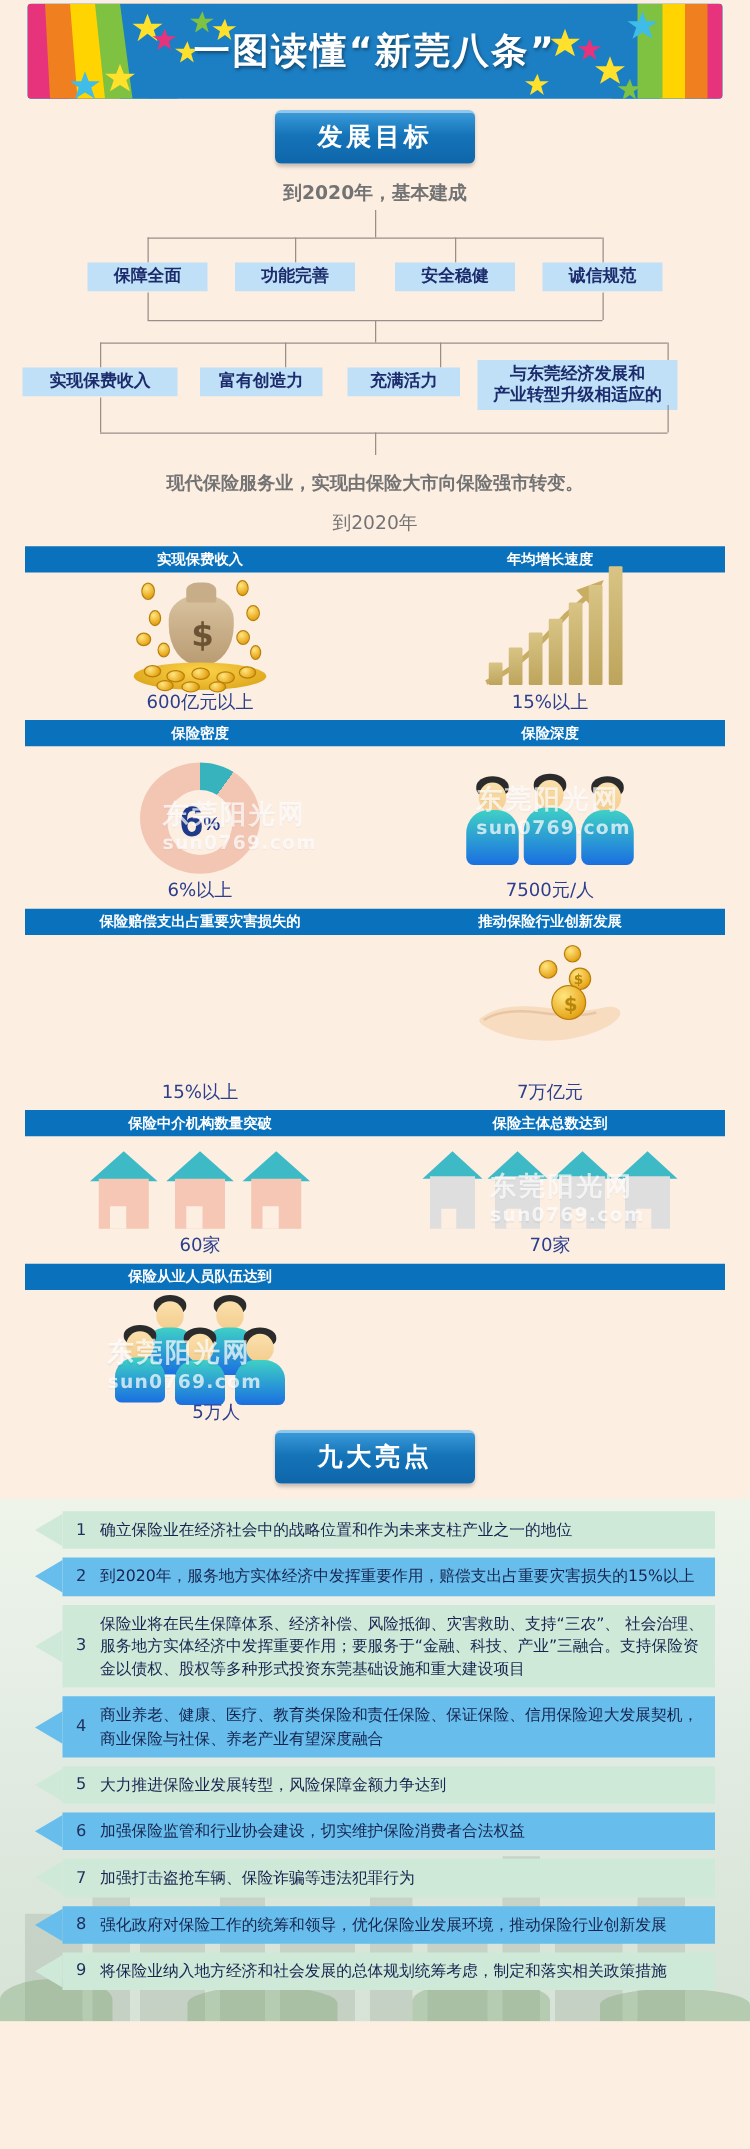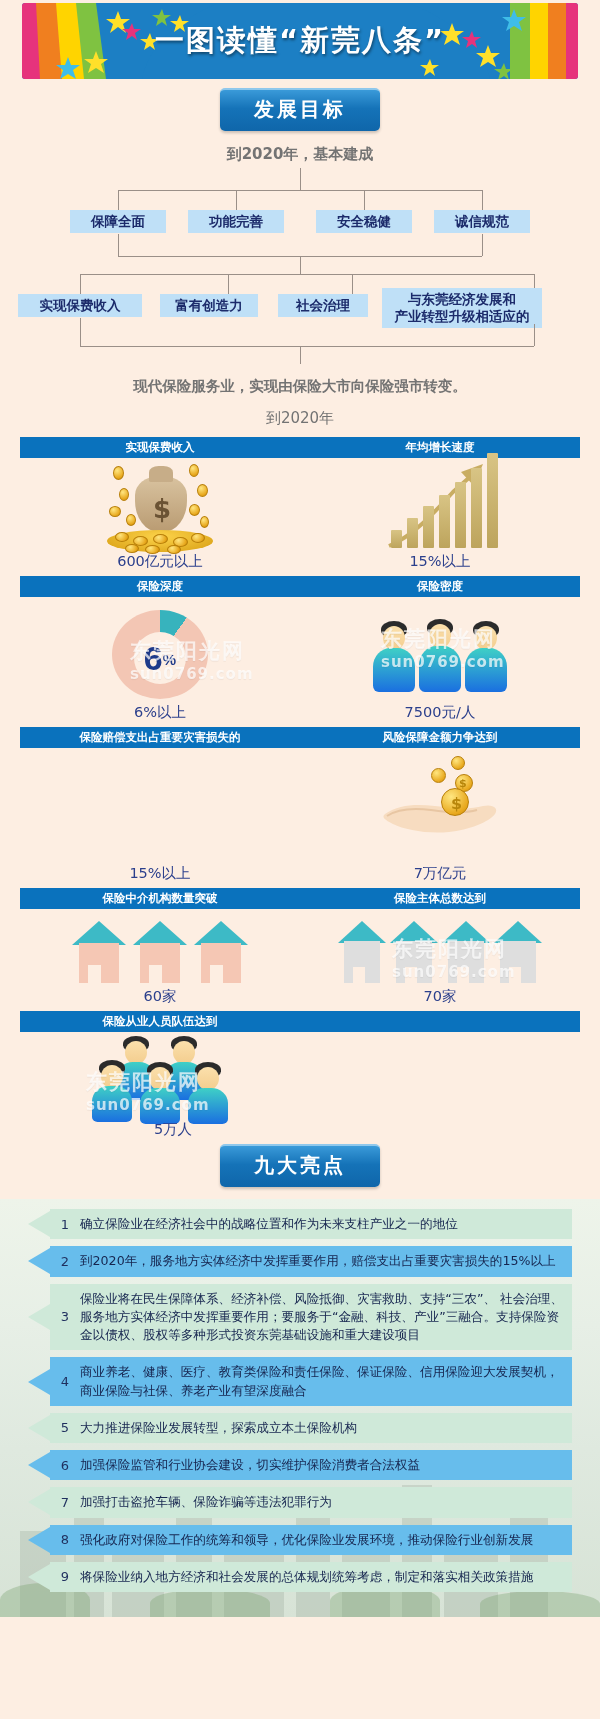--- a/index.html
+++ b/index.html
@@ -205,21 +205,21 @@
   <div class="vline" style="left:300px; top:88px; height:18px;"></div>
 
   <div class="hline" style="left:80px; top:106px; width:454px;"></div>
   <div class="vline" style="left:80px;  top:106px; height:20px;"></div>
   <div class="vline" style="left:228px; top:106px; height:20px;"></div>
   <div class="vline" style="left:352px; top:106px; height:20px;"></div>
   <div class="vline" style="left:534px; top:106px; height:20px;"></div>
 
   <div class="node" style="left:18px;  top:126px; width:124px;">实现保费收入</div>
   <div class="node" style="left:160px; top:126px; width:98px;">富有创造力</div>
-  <div class="node" style="left:278px; top:126px; width:90px;">社会治理</div>
+  <div class="node" style="left:278px; top:126px; width:90px;">充满活力</div>
   <div class="node" style="left:382px; top:120px; width:160px;">
     <span>与东莞经济发展和</span><br>
     <span>产业转型升级相适应的</span>
   </div>
 
   <div class="vline" style="left:80px;  top:150px; height:28px;"></div>
   <div class="vline" style="left:534px; top:156px; height:22px;"></div>
   <div class="hline" style="left:80px; top:178px; width:454px;"></div>
   <div class="vline" style="left:300px; top:178px; height:18px;"></div>
 </div>
@@ -271,22 +271,22 @@
       <div class="gbar" style="left:64px;width:11px;height:53px;"></div>
       <div class="gbar" style="left:80px;width:11px;height:66px;"></div>
       <div class="gbar" style="left:96px;width:11px;height:80px;"></div>
       <div class="gbar" style="left:112px;width:11px;height:95px;"></div>
     </div>
     <div class="val">15%以上</div>
   </div>
 </div>
 
 <div class="bar">
+  <div class="half">保险密度</div>
   <div class="half">保险深度</div>
-  <div class="half">保险密度</div>
 </div>
 <div class="duo" style="height:130px;position:relative;">
   <div class="cell">
     <div style="height:14px;"></div>
     <div class="donut" style="background:conic-gradient(#37b3bd 0deg 36deg, #f3c6b4 36deg 360deg);">
       <div class="hole"></div>
       <div class="lbl">
         <span style="font-size:34px;line-height:1;">6</span>
           <span style="font-size:15px;vertical-align:top;margin-top:4px;">%</span>
       </div>
@@ -318,21 +318,21 @@
     <div class="val">7500元/人</div>
   </div>
   <div class="wm" style="left:110px;top:40px;">
     <span class="l1">东莞阳光网</span>
     <span class="l2">sun0769.com</span>
   </div>
 </div>
 
 <div class="bar">
   <div class="half">保险赔偿支出占重要灾害损失的</div>
-  <div class="half">风险保障金额力争达到</div>
+  <div class="half">推动保险行业创新发展</div>
 </div>
 <div class="duo" style="height:140px;">
   <div class="cell">
     <div class="val">15%以上</div>
   </div>
   <div class="cell">
     <div style="position:relative;width:150px;height:112px;">
       <svg width="150" height="112" viewBox="0 0 150 112">
         <path d="M20,66 C34,56 52,56 70,58 C86,60 104,62 118,58 C128,56 134,60 130,66 C124,74 104,82 84,84 C62,86 40,82 28,76 C20,72 16,69 20,66 Z" fill="#f7dcc0"></path>
         <path d="M22,68 C34,60 50,60 66,62 C80,64 98,66 112,62" fill="none" stroke="#e8c6a3" stroke-width="2"></path>
@@ -503,21 +503,21 @@
           <div class="hl-num">4</div>
           <div class="hl-txt">商业养老、健康、医疗、教育类保险和责任保险、保证保险、信用保险迎大发展契机，商业保险与社保、养老产业有望深度融合</div>
         </div>
       </div>
       <div class="hl-row">
         <div class="hl-arrow">
           <span style="position:absolute;left:0;top:50%;transform:translateY(-50%);width:0;height:0;border-top:13px solid transparent;border-bottom:13px solid transparent;border-right:22px solid #cfe9d9;"></span>
         </div>
         <div class="hl-body" style="background: rgb(207, 233, 217);">
           <div class="hl-num">5</div>
-          <div class="hl-txt">大力推进保险业发展转型，探索成立本土保险机构</div>
+          <div class="hl-txt">大力推进保险业发展转型，风险保障金额力争达到</div>
         </div>
       </div>
       <div class="hl-row">
         <div class="hl-arrow">
           <span style="position:absolute;left:0;top:50%;transform:translateY(-50%);width:0;height:0;border-top:13px solid transparent;border-bottom:13px solid transparent;border-right:22px solid #67bdec;"></span>
         </div>
         <div class="hl-body" style="background: rgb(103, 189, 236);">
           <div class="hl-num">6</div>
           <div class="hl-txt">加强保险监管和行业协会建设，切实维护保险消费者合法权益</div>
         </div>

